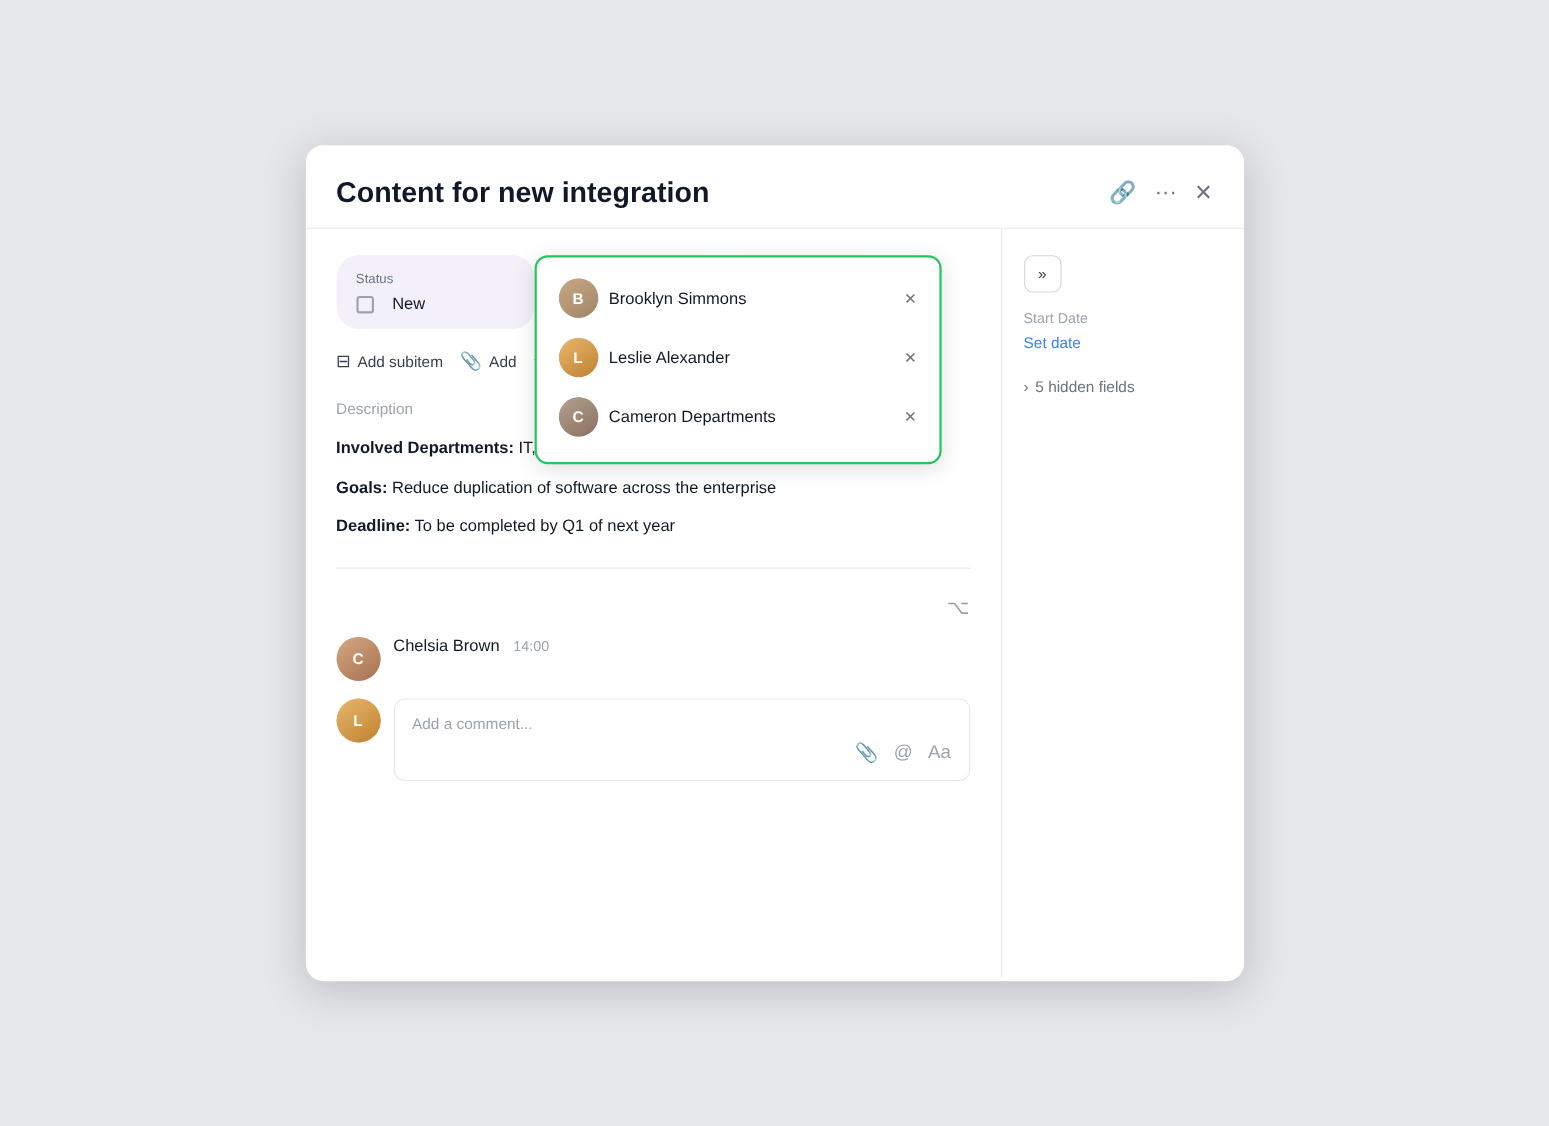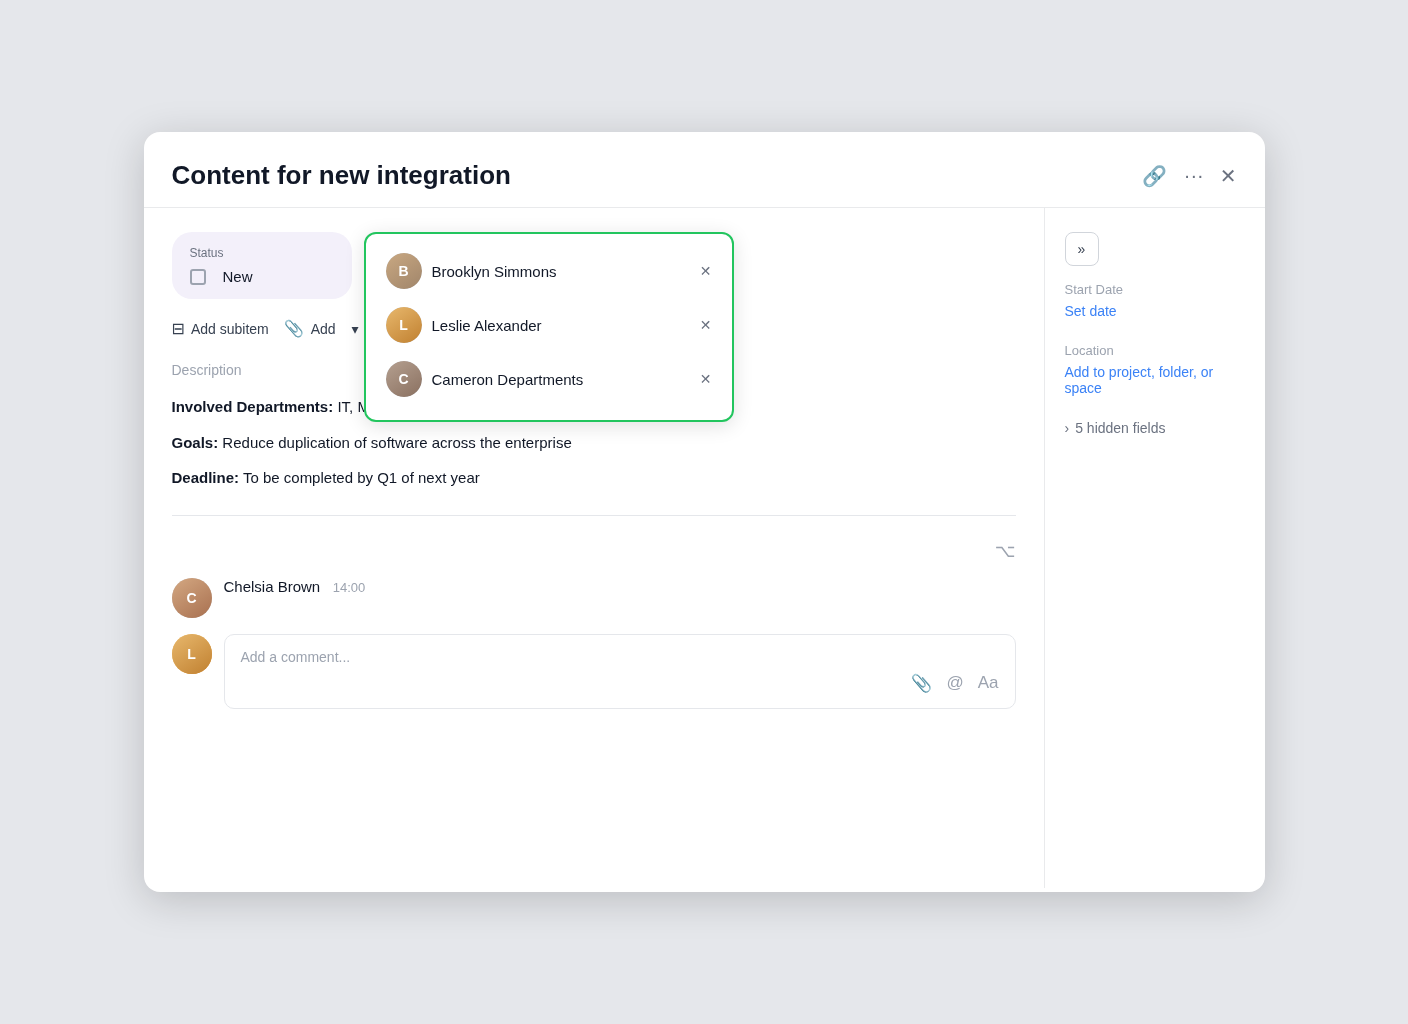--- a/index.html
+++ b/index.html
@@ -7,21 +7,21 @@
       background: #e5e7eb;
       display: flex;
       align-items: center;
       justify-content: center;
       min-height: 100vh;
       font-family: -apple-system, BlinkMacSystemFont, 'Segoe UI', sans-serif;
     }
     .modal {
       background: #ffffff;
       border-radius: 16px;
-      width: 1121px;
+      width: 853px;
       min-height: 760px;
       box-shadow: 0 8px 40px rgba(0,0,0,0.18);
       overflow: hidden;
       position: relative;
     }
     .modal-header {
       padding: 28px 28px 16px 28px;
       border-bottom: 1px solid #e9eaec;
       display: flex;
       align-items: center;
@@ -60,21 +60,20 @@
       display: flex;
       gap: 0;
       margin-bottom: 20px;
       position: relative;
     }
     .field-block {
       background: #f3f0fa;
       border-radius: 20px;
       padding: 14px 18px;
       min-width: 180px;
-      margin-right: 12px;
     }
     .field-label {
       font-size: 12px;
       color: #6b7280;
       margin-bottom: 8px;
     }
     .field-value {
       display: flex;
       align-items: center;
       gap: 17px;
@@ -439,24 +438,20 @@
     </div>
 
     <div class="sidebar">
       <div class="sidebar-expand-btn">»</div>
 
       <div class="sidebar-field">
         <div class="sidebar-field-label">Start Date</div>
         <div class="sidebar-field-value">Set date</div>
       </div>
 
-      <div class="sidebar-field">
-        <div class="sidebar-field-label">Location</div>
-        <div class="sidebar-field-value">Add to project, folder, or space</div>
-      </div>
 
       <div class="hidden-fields">
         <span style="color:#6b7280;">›</span>
         <span>5 hidden fields</span>
       </div>
     </div>
   </div>
 </div>
 
 </body></html>

